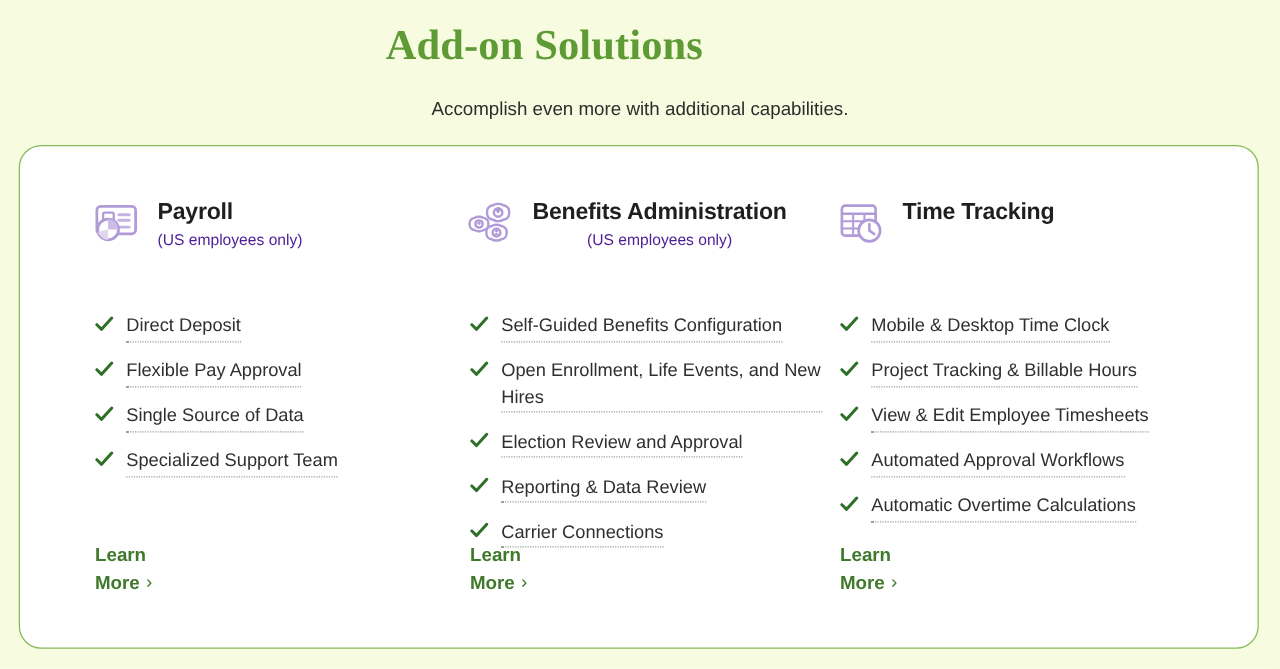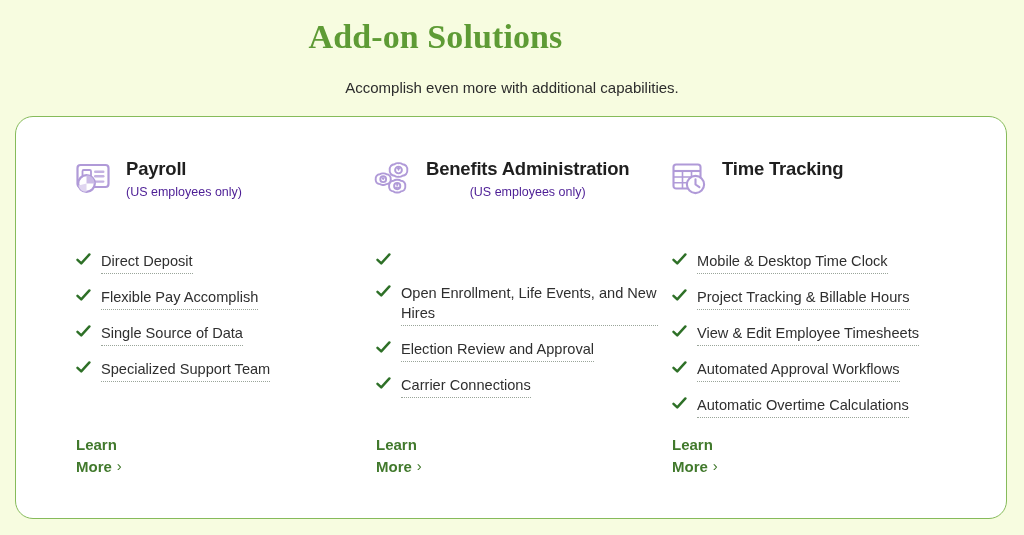--- a/index.html
+++ b/index.html
@@ -226,21 +226,21 @@
                 </svg>
             </span>
             <span class="feature-label">Direct Deposit</span>
           </li>
           <li class="feature">
             <span class="check">
               <svg viewBox="0 0 16 16" xmlns="http://www.w3.org/2000/svg">
                   <path d="M1.6 8.3 L5.6 12.2 L14.3 2.6" fill="none" stroke="#2e7027" stroke-width="2.6" stroke-linecap="round" stroke-linejoin="round"></path>
                 </svg>
             </span>
-            <span class="feature-label">Flexible Pay Accomplish</span>
+            <span class="feature-label">Flexible Pay Approval</span>
           </li>
           <li class="feature">
             <span class="check">
               <svg viewBox="0 0 16 16" xmlns="http://www.w3.org/2000/svg">
                   <path d="M1.6 8.3 L5.6 12.2 L14.3 2.6" fill="none" stroke="#2e7027" stroke-width="2.6" stroke-linecap="round" stroke-linejoin="round"></path>
                 </svg>
             </span>
             <span class="feature-label">Single Source of Data</span>
           </li>
           <li class="feature">
@@ -284,36 +284,45 @@
           </div>
         </div>
 
         <ul class="features">
           <li class="feature">
             <span class="check">
               <svg viewBox="0 0 16 16" xmlns="http://www.w3.org/2000/svg">
                   <path d="M1.6 8.3 L5.6 12.2 L14.3 2.6" fill="none" stroke="#2e7027" stroke-width="2.6" stroke-linecap="round" stroke-linejoin="round"></path>
                 </svg>
             </span>
+            <span class="feature-label">Self-Guided Benefits Configuration</span>
           </li>
           <li class="feature">
             <span class="check">
               <svg viewBox="0 0 16 16" xmlns="http://www.w3.org/2000/svg">
                   <path d="M1.6 8.3 L5.6 12.2 L14.3 2.6" fill="none" stroke="#2e7027" stroke-width="2.6" stroke-linecap="round" stroke-linejoin="round"></path>
                 </svg>
             </span>
             <span class="feature-label">Open Enrollment, Life Events, and New Hires</span>
           </li>
           <li class="feature">
             <span class="check">
               <svg viewBox="0 0 16 16" xmlns="http://www.w3.org/2000/svg">
                   <path d="M1.6 8.3 L5.6 12.2 L14.3 2.6" fill="none" stroke="#2e7027" stroke-width="2.6" stroke-linecap="round" stroke-linejoin="round"></path>
                 </svg>
             </span>
             <span class="feature-label">Election Review and Approval</span>
+          </li>
+          <li class="feature">
+            <span class="check">
+              <svg viewBox="0 0 16 16" xmlns="http://www.w3.org/2000/svg">
+                  <path d="M1.6 8.3 L5.6 12.2 L14.3 2.6" fill="none" stroke="#2e7027" stroke-width="2.6" stroke-linecap="round" stroke-linejoin="round"></path>
+                </svg>
+            </span>
+            <span class="feature-label">Reporting &amp; Data Review</span>
           </li>
           <li class="feature">
             <span class="check">
               <svg viewBox="0 0 16 16" xmlns="http://www.w3.org/2000/svg">
                   <path d="M1.6 8.3 L5.6 12.2 L14.3 2.6" fill="none" stroke="#2e7027" stroke-width="2.6" stroke-linecap="round" stroke-linejoin="round"></path>
                 </svg>
             </span>
             <span class="feature-label">Carrier Connections</span>
           </li>
         </ul>

